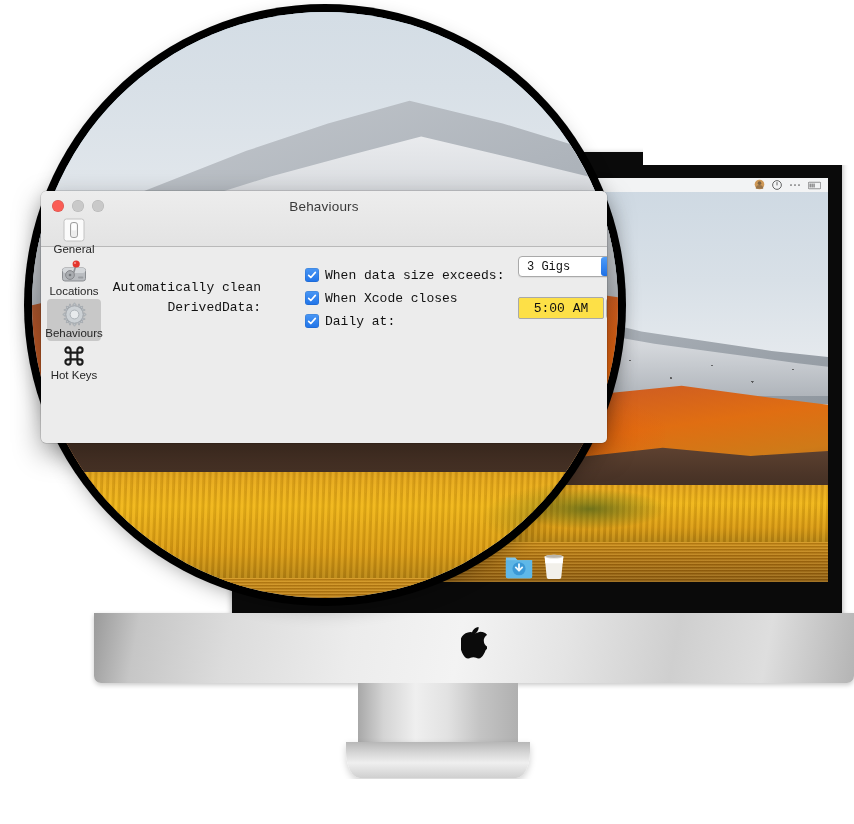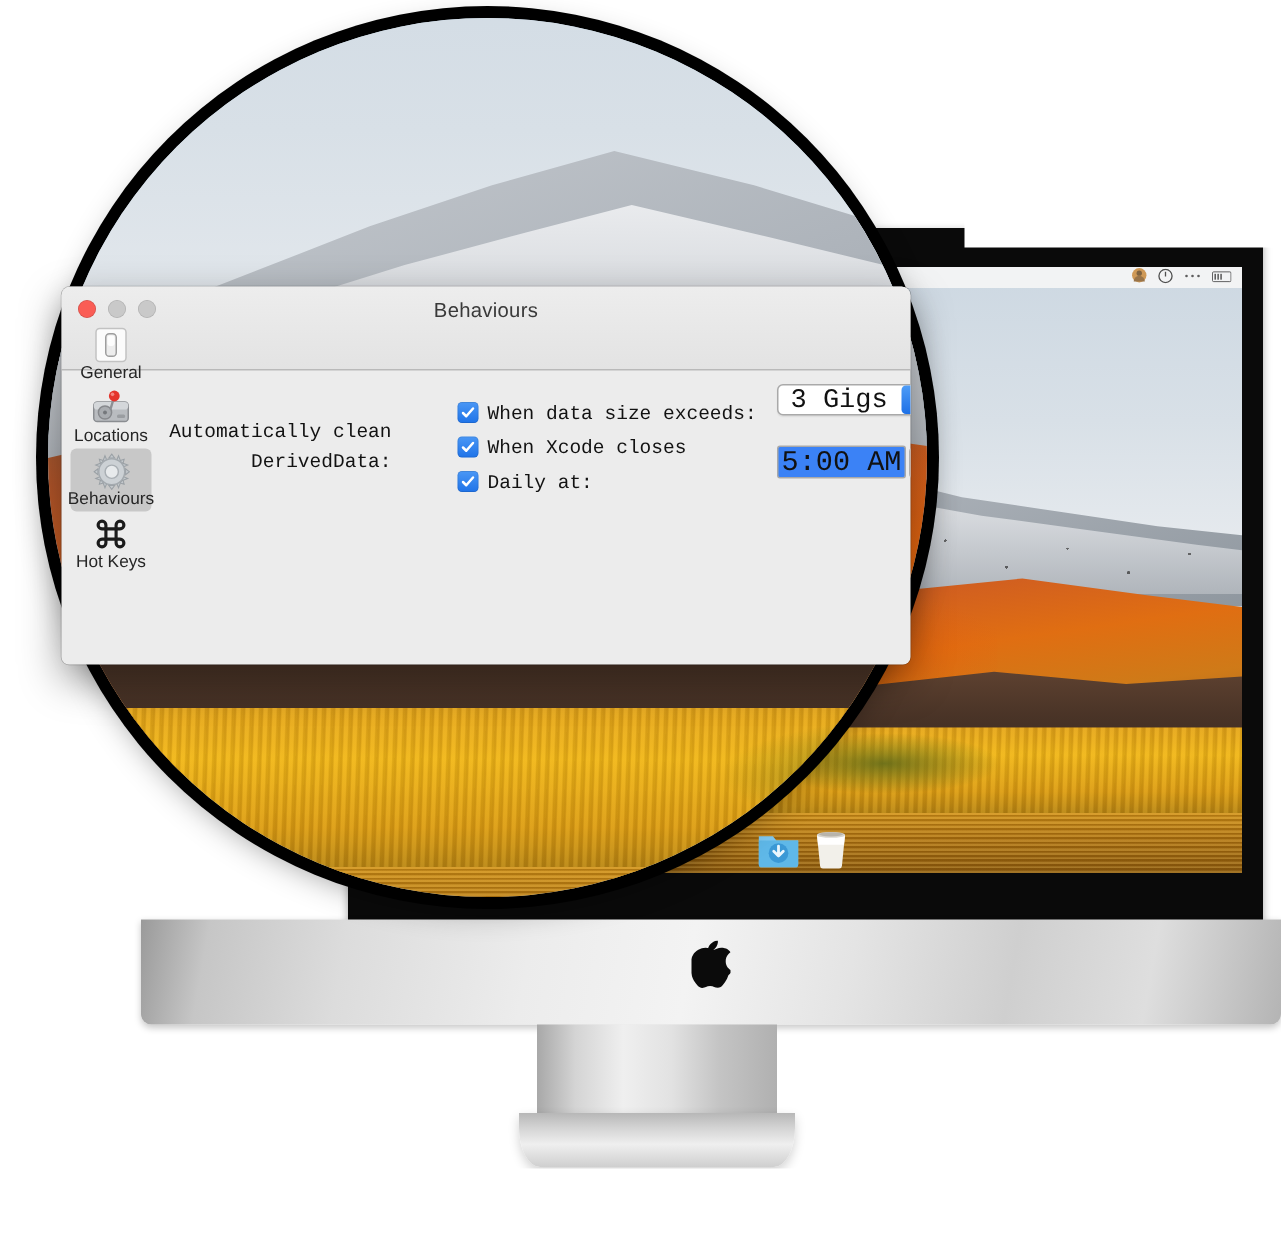--- a/index.html
+++ b/index.html
@@ -225,36 +225,36 @@
   .check-text { font-size: 13px; color: #121212; white-space: nowrap; }
 
   
   #ctl-popup {
     position: absolute; left: 477px; top: 9px;
     width: 104px; height: 21px;
     background: #fff; border: 1px solid #a9a9a9; border-radius: 4px;
     display: flex; align-items: center;
     box-shadow: 0 1px 1px rgba(0,0,0,.07);
   }
-  #ctl-popup .val { flex: 1; padding-left: 8px; font-size: 18px; color: #111; }
+  #ctl-popup .val { flex: 1; padding-left: 8px; font-size: 12px; color: #111; }
   #ctl-popup .arrows {
     width: 19px; height: 19px; margin-right: 1px; border-radius: 3px;
     background: linear-gradient(#4e9cf7,#1d70e6);
     display: flex; align-items: center; justify-content: center;
   }
   #ctl-stepper {
     position: absolute; left: 477px; top: 50px;
     width: 104px; height: 22px;
     display: flex; align-items: center;
   }
   #ctl-stepper .field {
-    width: 86px; height: 22px; background: #3b82f6;
+    width: 86px; height: 22px; background: #fde047;
     border: 1px solid #a9a9a9; border-radius: 2px;
     display: flex; align-items: center; justify-content: center;
-    font-size: 19px; color: #111;
+    font-size: 13px; color: #111;
   }
   #ctl-stepper .spin {
     width: 15px; height: 21px; margin-left: 2px;
     background: linear-gradient(#fdfdfd,#ededed);
     border: 1px solid #b0b0b0; border-radius: 3px;
     display: flex; flex-direction: column; align-items: center; justify-content: center; gap: 2px;
   }
 
   .spacer { height: 22px; }
 

